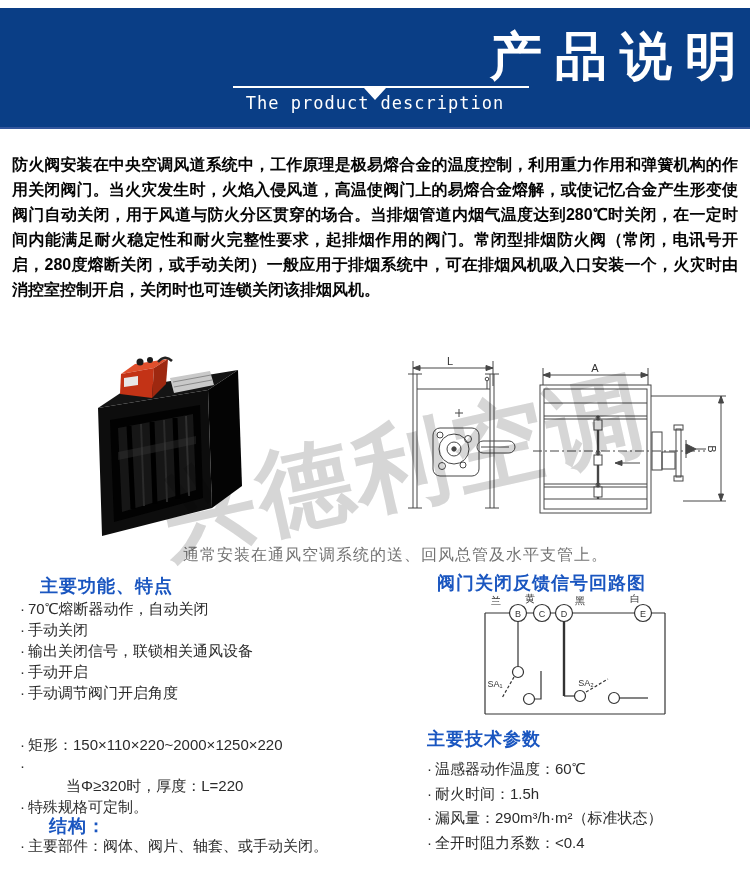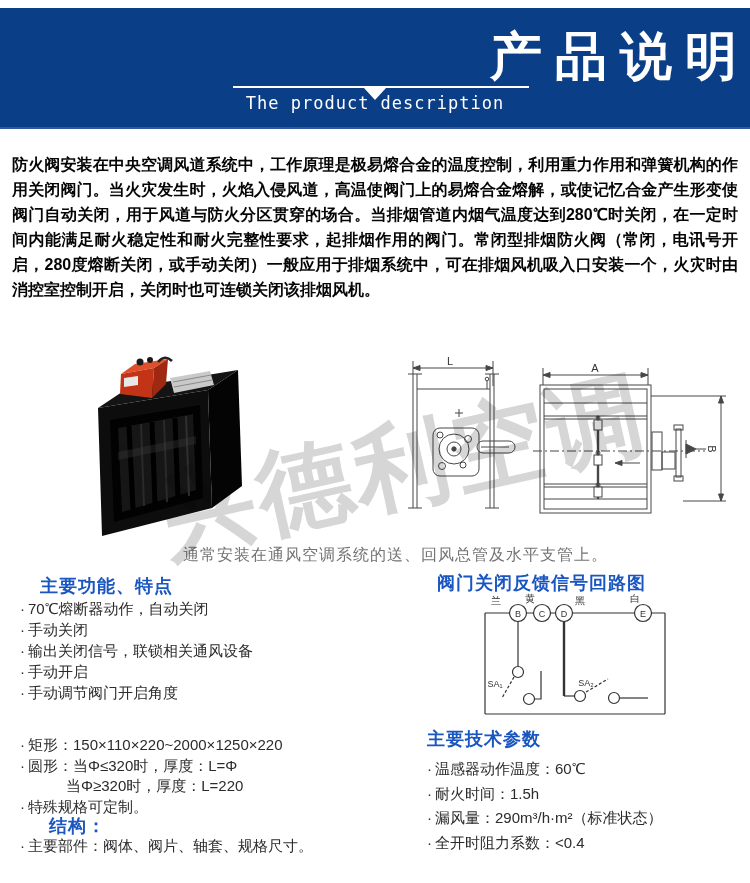--- a/index.html
+++ b/index.html
@@ -202,36 +202,35 @@
       </li>
   </ul>
 
   <ul class="plain specs-list">
     <li>
         <span class="bullet">·</span>
         <span>矩形：150×110×220~2000×1250×220</span>
       </li>
     <li>
         <span class="bullet">·</span>
-        <span>圆形：当Φ≤320时，厚度：L=Φ</span>
       </li>
     <li class="indent">
         <span>当Φ≥320时，厚度：L=220</span>
       </li>
     <li>
         <span class="bullet">·</span>
         <span>特殊规格可定制。</span>
       </li>
   </ul>
 
   <div class="sec-head h-structure">结构：</div>
   <ul class="plain structure-list">
     <li>
         <span class="bullet">·</span>
-        <span>主要部件：阀体、阀片、轴套、规格尺寸。</span>
+        <span>主要部件：阀体、阀片、轴套、或手动关闭。</span>
       </li>
   </ul>
 
   <div class="sec-head h-circuit">阀门关闭反馈信号回路图</div>
 
   <svg class="circuit-svg" width="200" height="135" viewBox="0 0 200 135">
     <g stroke="#333" fill="none" stroke-width="1.2">
       <line x1="2" y1="22" x2="182" y2="22"></line>
       <line x1="2" y1="22" x2="2" y2="123"></line>
       <line x1="2" y1="123" x2="182" y2="123"></line>

